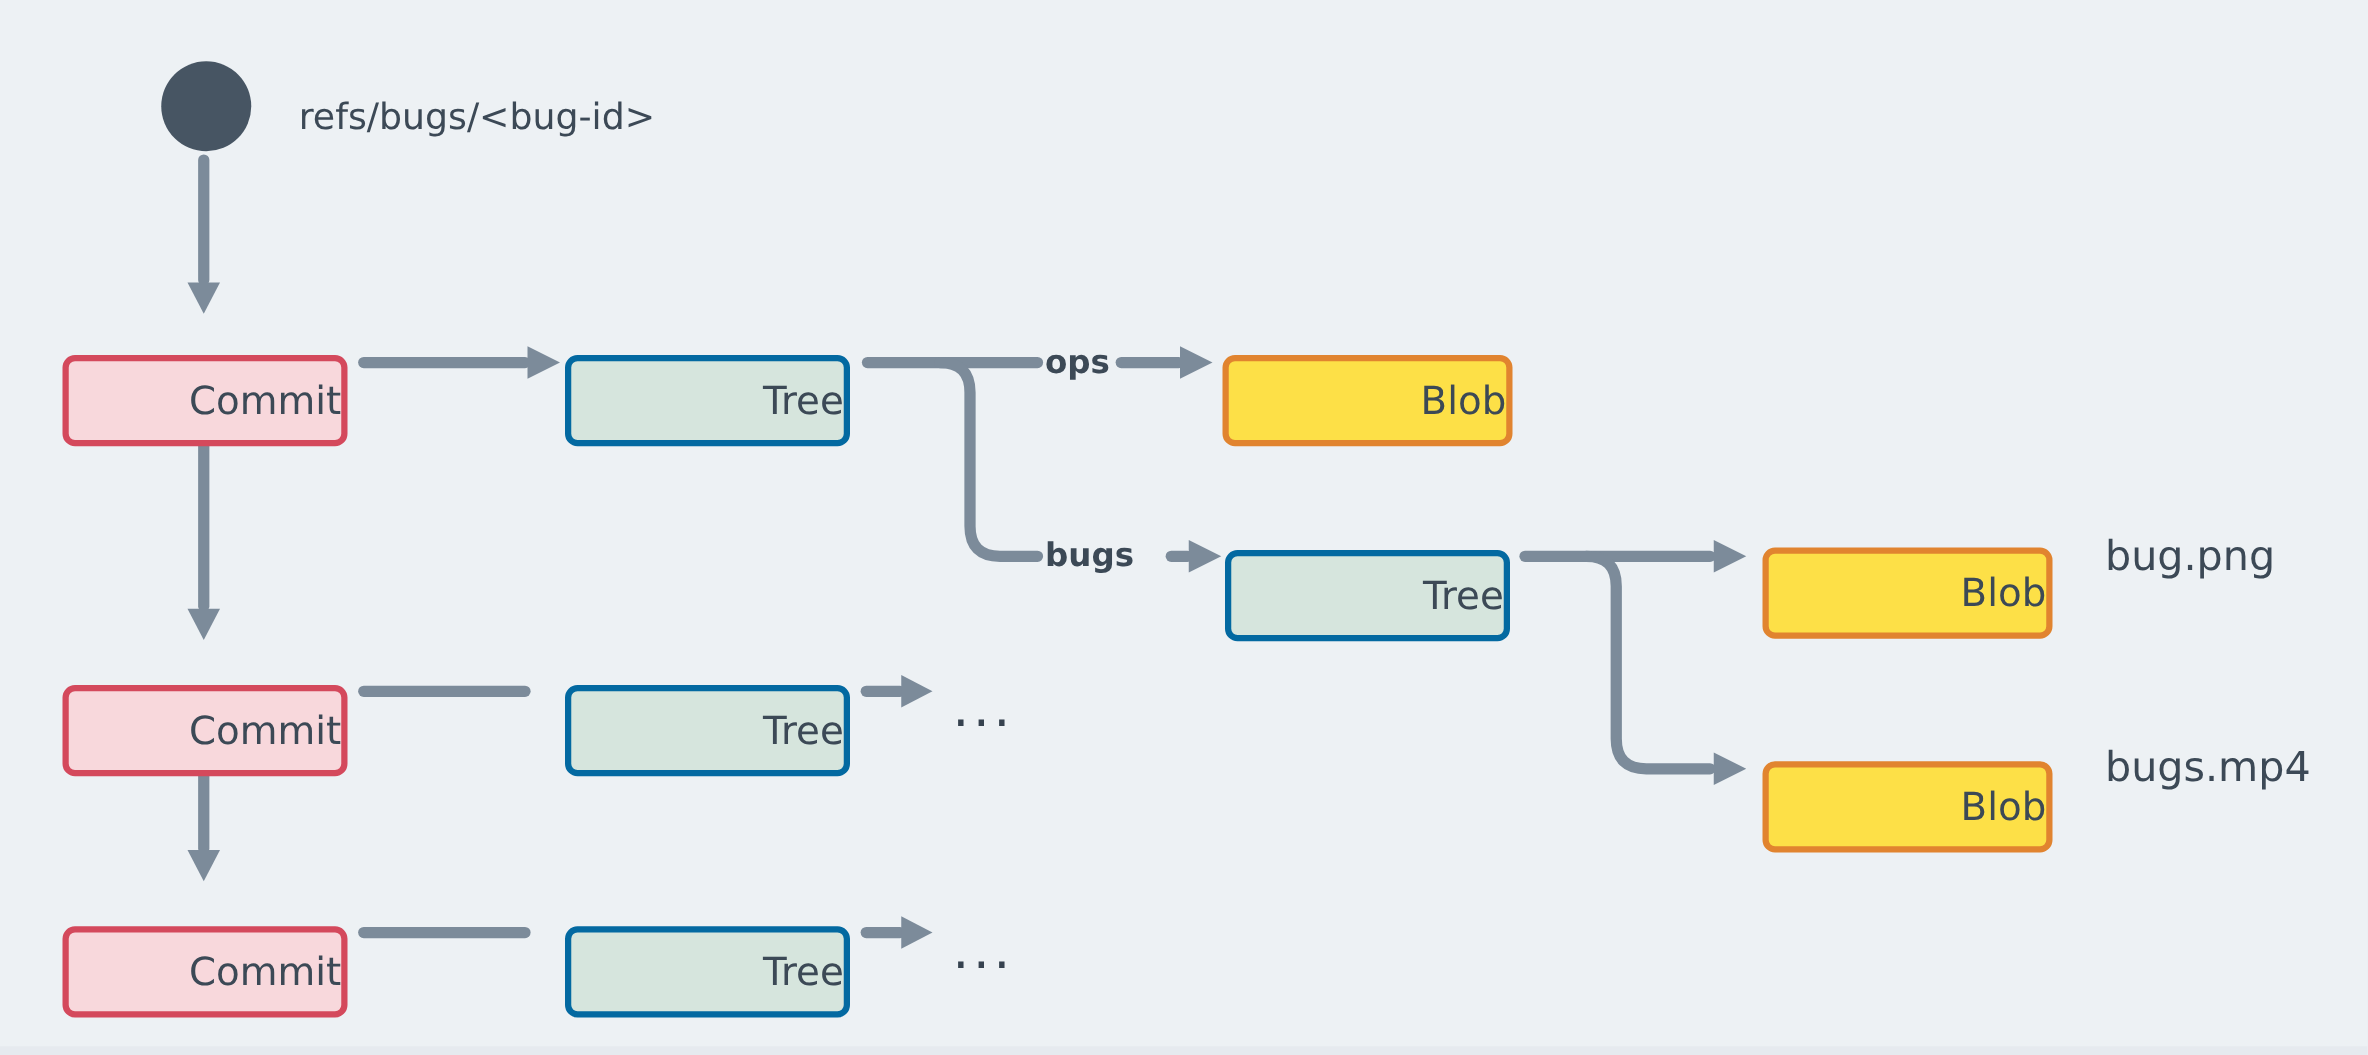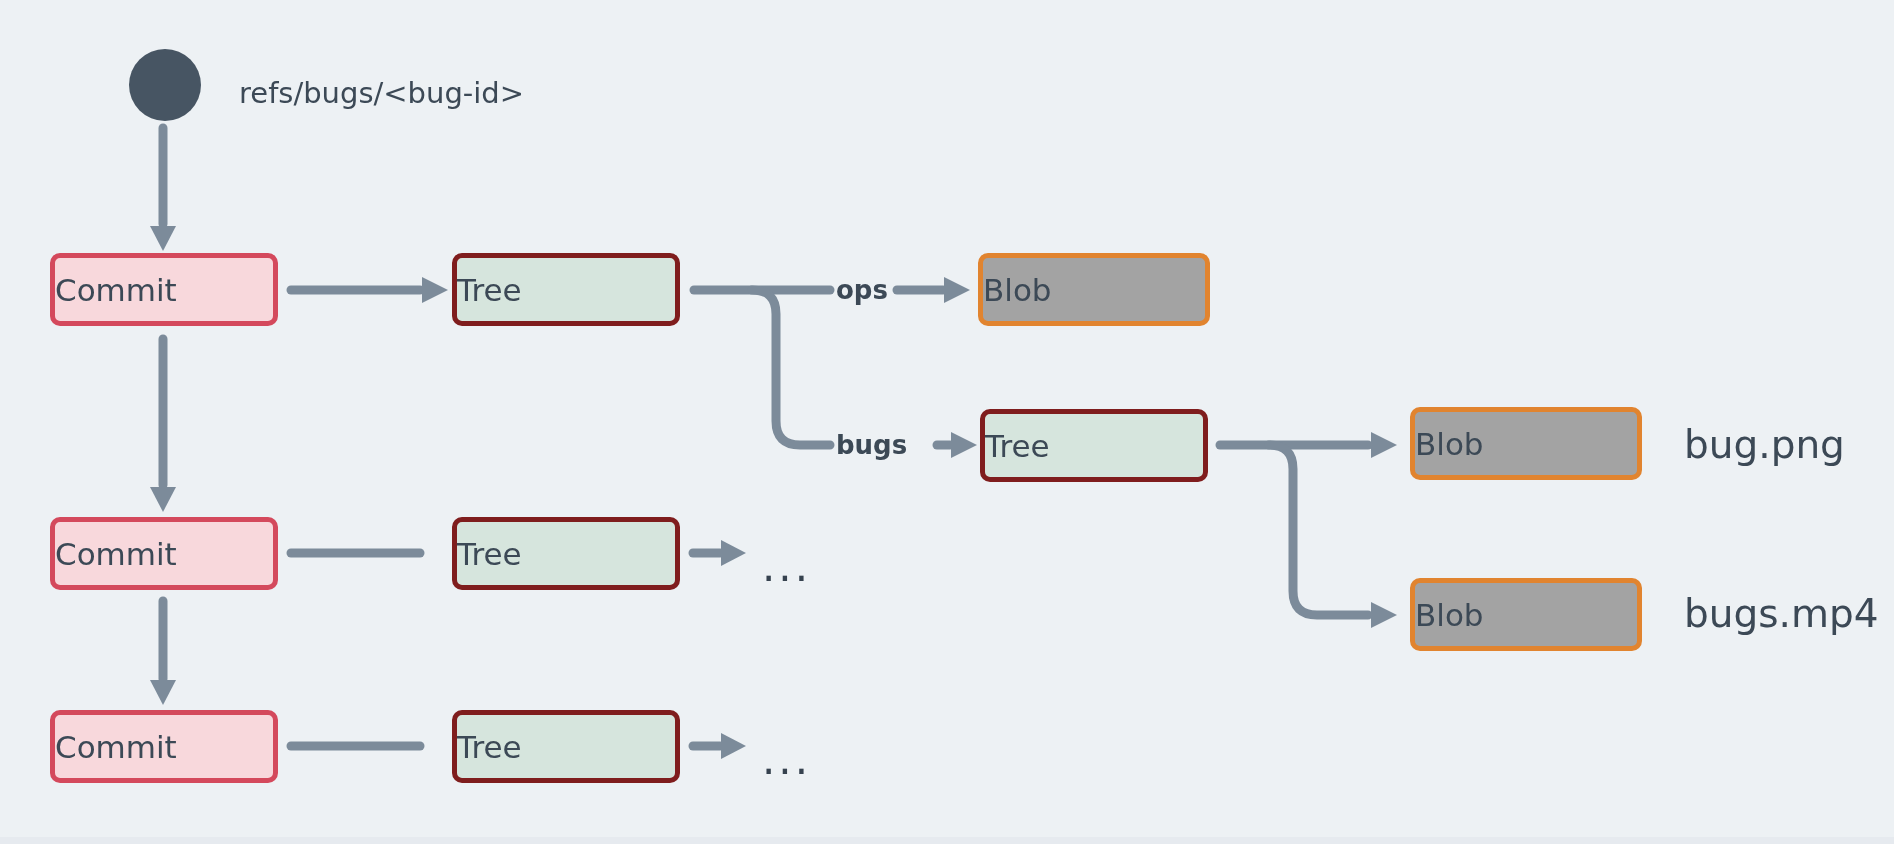--- a/index.html
+++ b/index.html
@@ -12,47 +12,48 @@
     width:1894px; height:837px;
     background:#edf1f4;
     overflow:hidden;
   }
   .connectors {
     position:absolute; left:0; top:0; width:1894px; height:844px;
     pointer-events:none;
   }
   .node {
     position:absolute;
-    display:flex; align-items:center; justify-content:flex-start;
+    display:flex; align-items:center; justify-content:flex-end;
     border-radius:10px;
     font-size:31px;
     color:#3c4956;
     box-sizing:border-box;
+    margin-top:31px;
   }
   .node.commit { background:#f8d8dc; border:5px solid #d4495c; }
-  .node.tree   { background:#d6e5dd; border:5px solid #7f1d1d; }
-  .node.blob   { background:#a3a3a3; border:5px solid #e1842f; }
+  .node.tree   { background:#d6e5dd; border:5px solid #0369a1; }
+  .node.blob   { background:#fde047; border:5px solid #e1842f; }
   .ref-circle {
     position:absolute;
     left:129px; top:49px;
     width:72px; height:72px;
     border-radius:50%;
     background:#475563;
   }
   .txt {
     position:absolute;
     color:#3c4956;
     white-space:nowrap;
     line-height:36px;
   }
   .ref-label   { left:239px; top:75px;  font-size:29px; }
   .edge-label  { font-size:26px;font-weight:bold; }
   .ops-label   { left:836px; top:272px; }
   .media-label { left:836px; top:427px; }
-  .file-label  { font-size:39px; }
+  .file-label  { font-size:33px; }
   .bug-label   { left:1684px; top:427px; }
   .demo-label  { left:1684px; top:596px; }
   .ellipsis {
     position:absolute;
     font-size:42px;
     letter-spacing:3px;
     color:#36424f;
     line-height:42px;
   }
   .ellipsis.row2 { left:762px; top:546px; }

